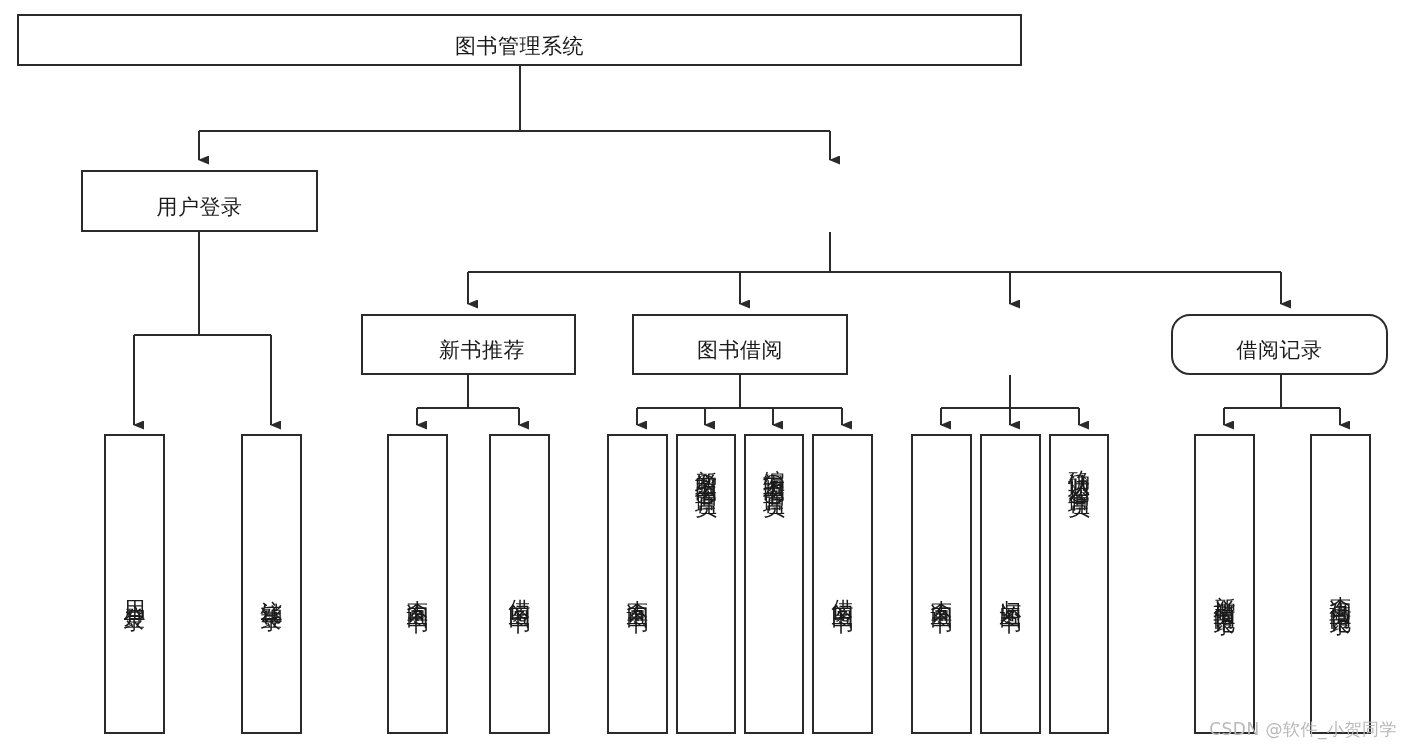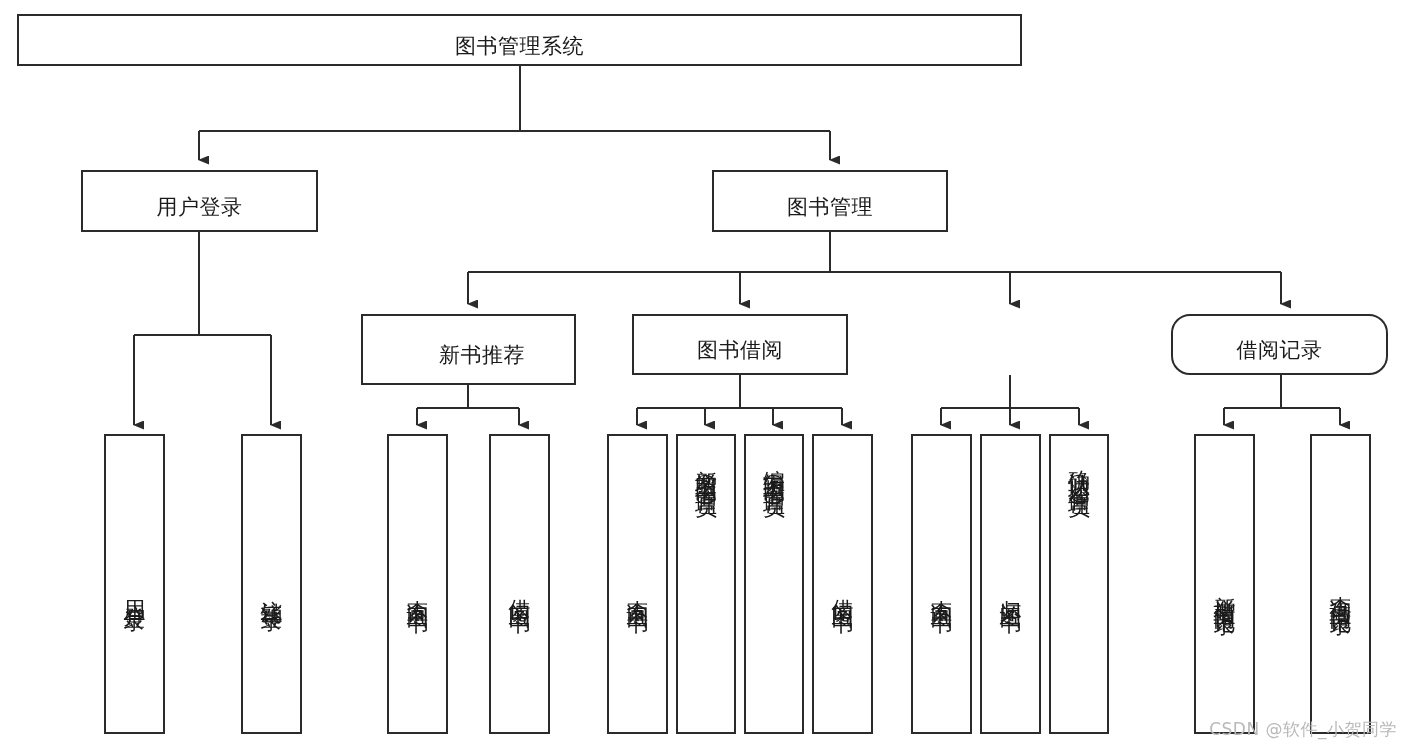--- a/index.html
+++ b/index.html
@@ -129,25 +129,22 @@
     </g>
   </svg>
 
   <div class="node horizontal" style="left:17px; top:14px; width:1005px; height:52px;">
     <span class="node-label">图书管理系统</span>
   </div>
 
   <div class="node horizontal" style="left:81px; top:170px; width:237px; height:62px;">
     <span class="node-label">用户登录</span>
   </div>
-  <div class="node horizontal" style="left:712px; top:170px; width:236px; height:62px;">
-    <span class="node-label">图书管理</span>
-  </div>
 
-  <div class="node horizontal" style="left:361px; top:314px; width:215px; height:71px;padding-left:27px;">
+  <div class="node horizontal" style="left:361px; top:314px; width:215px; height:61px;padding-left:27px;">
     <span class="node-label">新书推荐</span>
   </div>
   <div class="node horizontal" style="left:632px; top:314px; width:216px; height:61px;">
     <span class="node-label">图书借阅</span>
   </div>
   <div class="node horizontal" style="left:1171px; top:314px; width:217px; height:61px;border-radius:19px;">
     <span class="node-label">借阅记录</span>
   </div>
 
   <div class="node vertical" style="left:104px; top:434px; width:61px; height:300px;">

